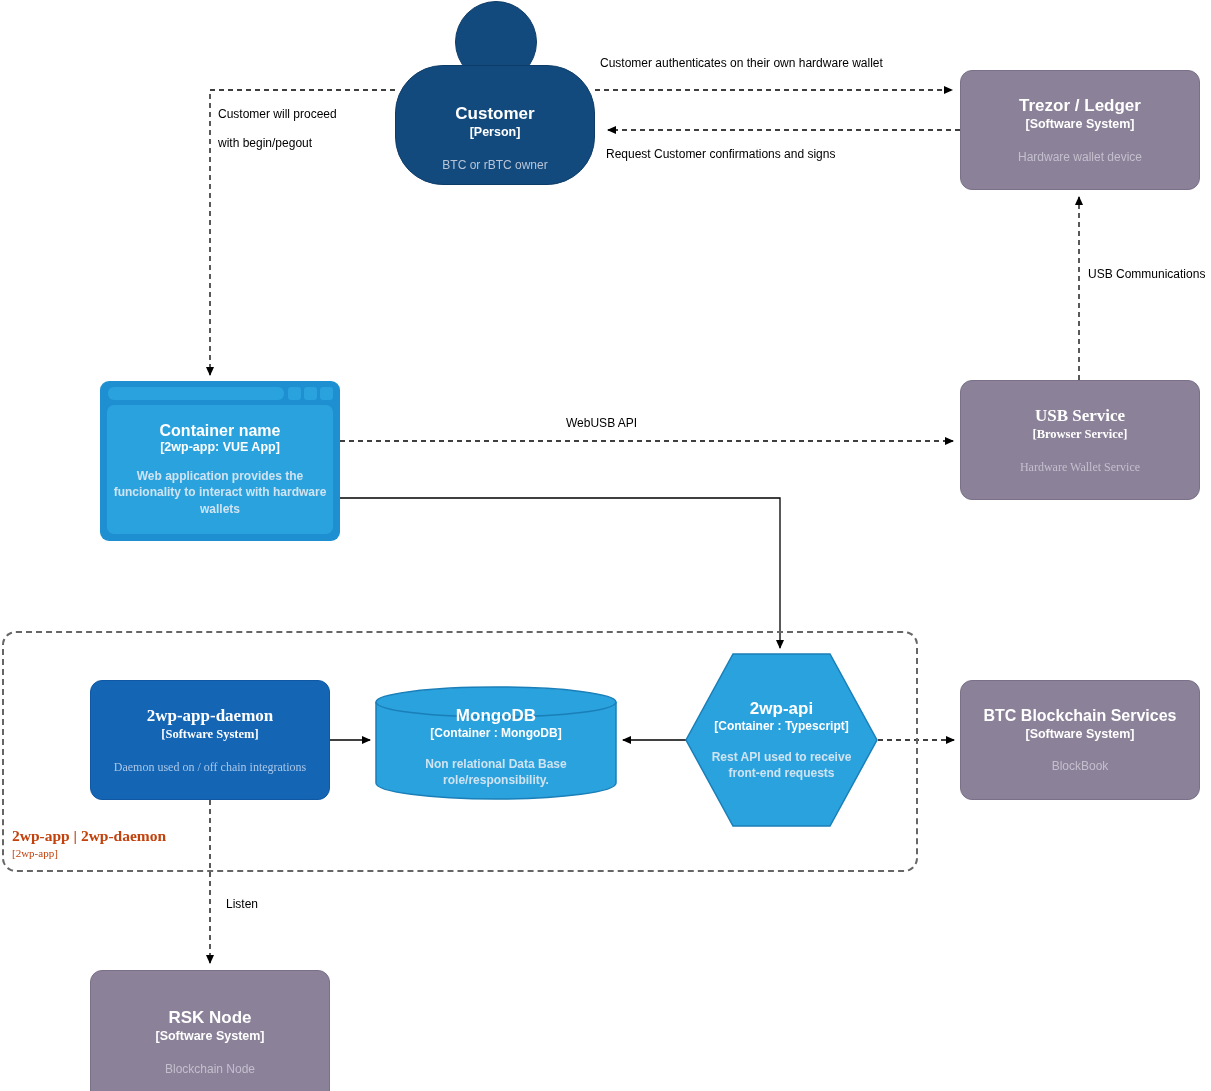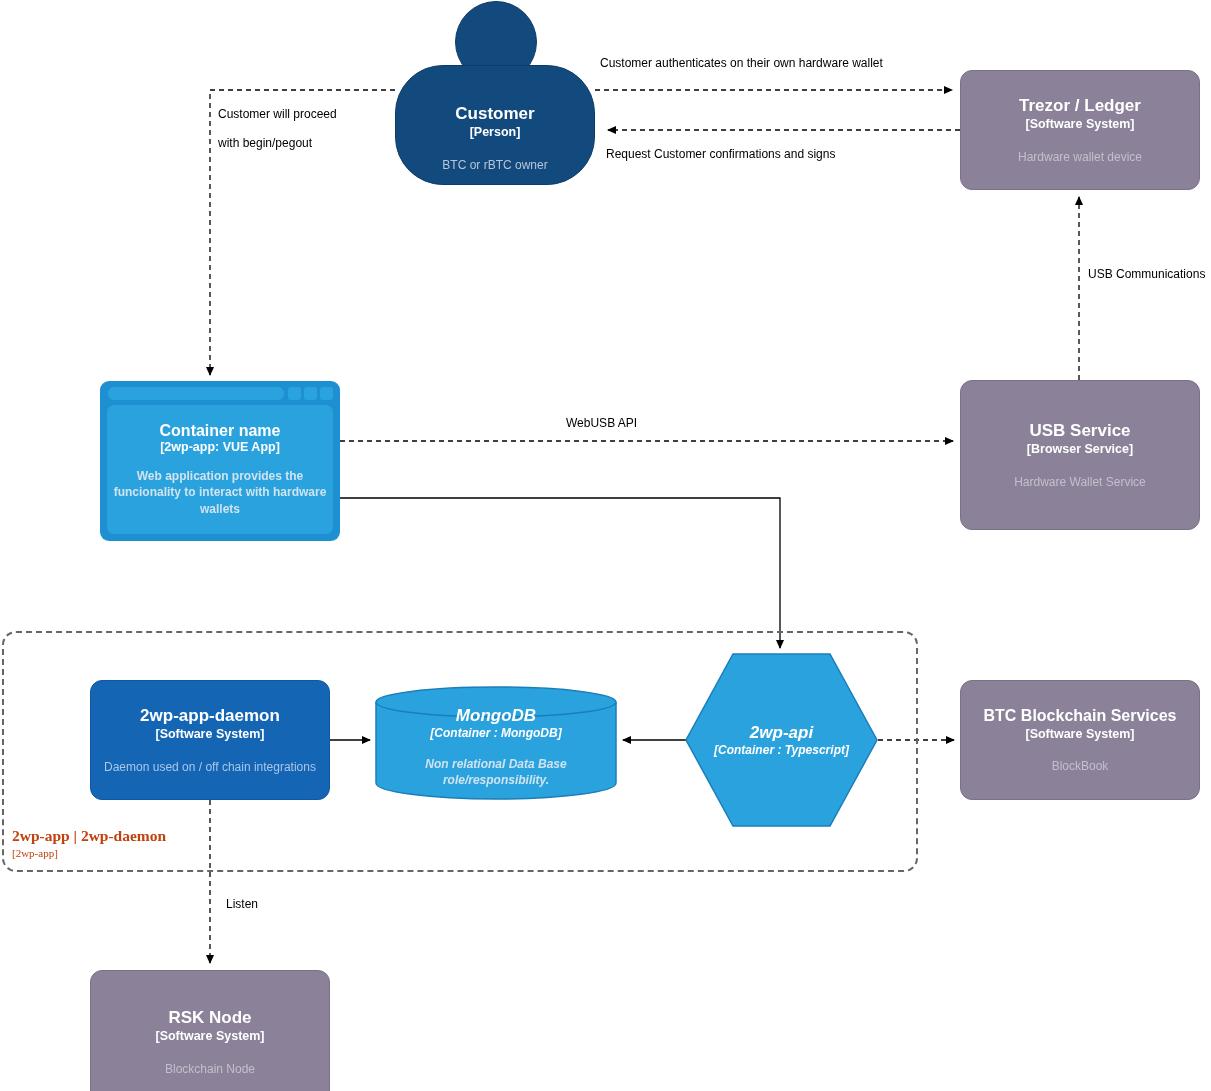--- a/index.html
+++ b/index.html
@@ -19,41 +19,41 @@
   .gray-box{background:#8b8198;border:1px solid #7a7189;border-radius:12px;}
   .gray-box .desc{color:#c4bfce;}
 
   
   .person-head{position:absolute;left:455px;top:1px;width:80px;height:80px;border-radius:50%;
                background:#124a7e;border:1px solid #0d3c68;}
   .person-body{background:#124a7e;border:1px solid #0d3c68;border-radius:48px;}
   .person-body .desc{color:#b9c5d6;}
 
   
-  .blue-box{background:#1565b5;border:1px solid #1058a3;border-radius:12px;}
+  .blue-box{background:#1565b5;border:1px solid #1058a3;border-radius:12px;font-family:Liberation Serif, serif;}
   .blue-box .desc{color:#a9c7e8;}
 
   
   .browser{position:absolute;left:100px;top:381px;width:240px;height:160px;
            background:#1e8fd0;border-radius:9px;}
   .browser .addr-pill{position:absolute;left:8px;top:6px;width:176px;height:13px;
            border-radius:6px;background:#2aa2de;}
   .browser .sq{position:absolute;top:6px;width:13px;height:13px;border-radius:3px;background:#2aa2de;}
   .browser .panel{position:absolute;left:7px;top:24px;width:226px;height:129px;border-radius:7px;
            background:#2aa2de;display:flex;flex-direction:column;align-items:center;
            justify-content:center;text-align:center;color:#fff;}
   .browser .title{font-weight:bold;font-size:16px;text-align:right;}
   .browser .subtitle{font-weight:bold;font-size:12.5px;}
   .browser .desc{font-weight:bold;font-size:12px;color:#cfe3f1;margin-top:14px;padding:0 6px;line-height:1.35;}
 
   
   .shape-node{position:absolute;}
   .shape-node svg{position:absolute;left:0;top:0;}
   .shape-node .txt{position:absolute;left:0;top:0;width:100%;height:100%;display:flex;
-     flex-direction:column;align-items:center;justify-content:center;text-align:center;color:#fff;font-style:italic;}
+     flex-direction:column;align-items:center;justify-content:center;text-align:center;color:#fff;}
   .shape-node .title{font-weight:bold;font-size:17px;}
   .shape-node .subtitle{font-weight:bold;font-size:12px;}
   .shape-node .desc{font-weight:bold;font-size:12px;color:#cfe3f1;margin-top:16px;line-height:1.35;padding:0 14px;}
   #node-mongodb .txt{padding-top:8px;box-sizing:border-box;}
 
   
   .boundary{position:absolute;left:2px;top:631px;width:916px;height:241px;box-sizing:border-box;
             border:2px dashed #666;border-radius:14px;}
   .boundary-label{position:absolute;left:8px;top:194px;color:#c2410c;font-family:Liberation Serif, serif;}
   .boundary-label .b-title{font-weight:bold;font-size:15.5px;}
@@ -112,21 +112,21 @@
     <div class="sq" style="left:188px;"></div>
     <div class="sq" style="left:204px;"></div>
     <div class="sq" style="left:220px;"></div>
     <div class="panel">
       <div class="title">Container name</div>
       <div class="subtitle">[2wp-app: VUE App]</div>
       <div class="desc">Web application provides the funcionality to interact with hardware wallets</div>
     </div>
   </div>
 
-  <div class="node gray-box" style="left:960px;top:380px;width:240px;height:150px;">
+  <div class="node gray-box" style="left:960px;top:380px;width:240px;height:120px;font-family:Liberation Serif, serif;">
     <div class="title">USB Service</div>
     <div class="subtitle">[Browser Service]</div>
     <div class="desc">Hardware Wallet Service</div>
   </div>
 
   <div class="node blue-box" style="left:90px;top:680px;width:240px;height:120px;">
     <div class="title">2wp-app-daemon</div>
     <div class="subtitle">[Software System]</div>
     <div class="desc">Daemon used on / off chain integrations</div>
   </div>
@@ -143,20 +143,21 @@
     </div>
   </div>
 
   <div class="shape-node" style="left:685px;top:653px;width:193px;height:174px;">
     <svg width="193" height="174" viewBox="0 0 193 174">
       <polygon points="48,1 145,1 192,87 145,173 48,173 1,87" fill="#2aa2de" stroke="#1a7fb8" stroke-width="1.5"></polygon>
     </svg>
     <div class="txt">
       <div class="title">2wp-api</div>
       <div class="subtitle">[Container : Typescript]</div>
+      <div class="desc">Rest API used to receive front-end requests</div>
     </div>
   </div>
 
   <div class="node gray-box" style="left:960px;top:680px;width:240px;height:120px;">
     <div class="title" style="font-size:16px;">BTC Blockchain Services</div>
     <div class="subtitle">[Software System]</div>
     <div class="desc">BlockBook</div>
   </div>
 
   <div class="node gray-box" style="left:90px;top:970px;width:240px;height:144px;">

